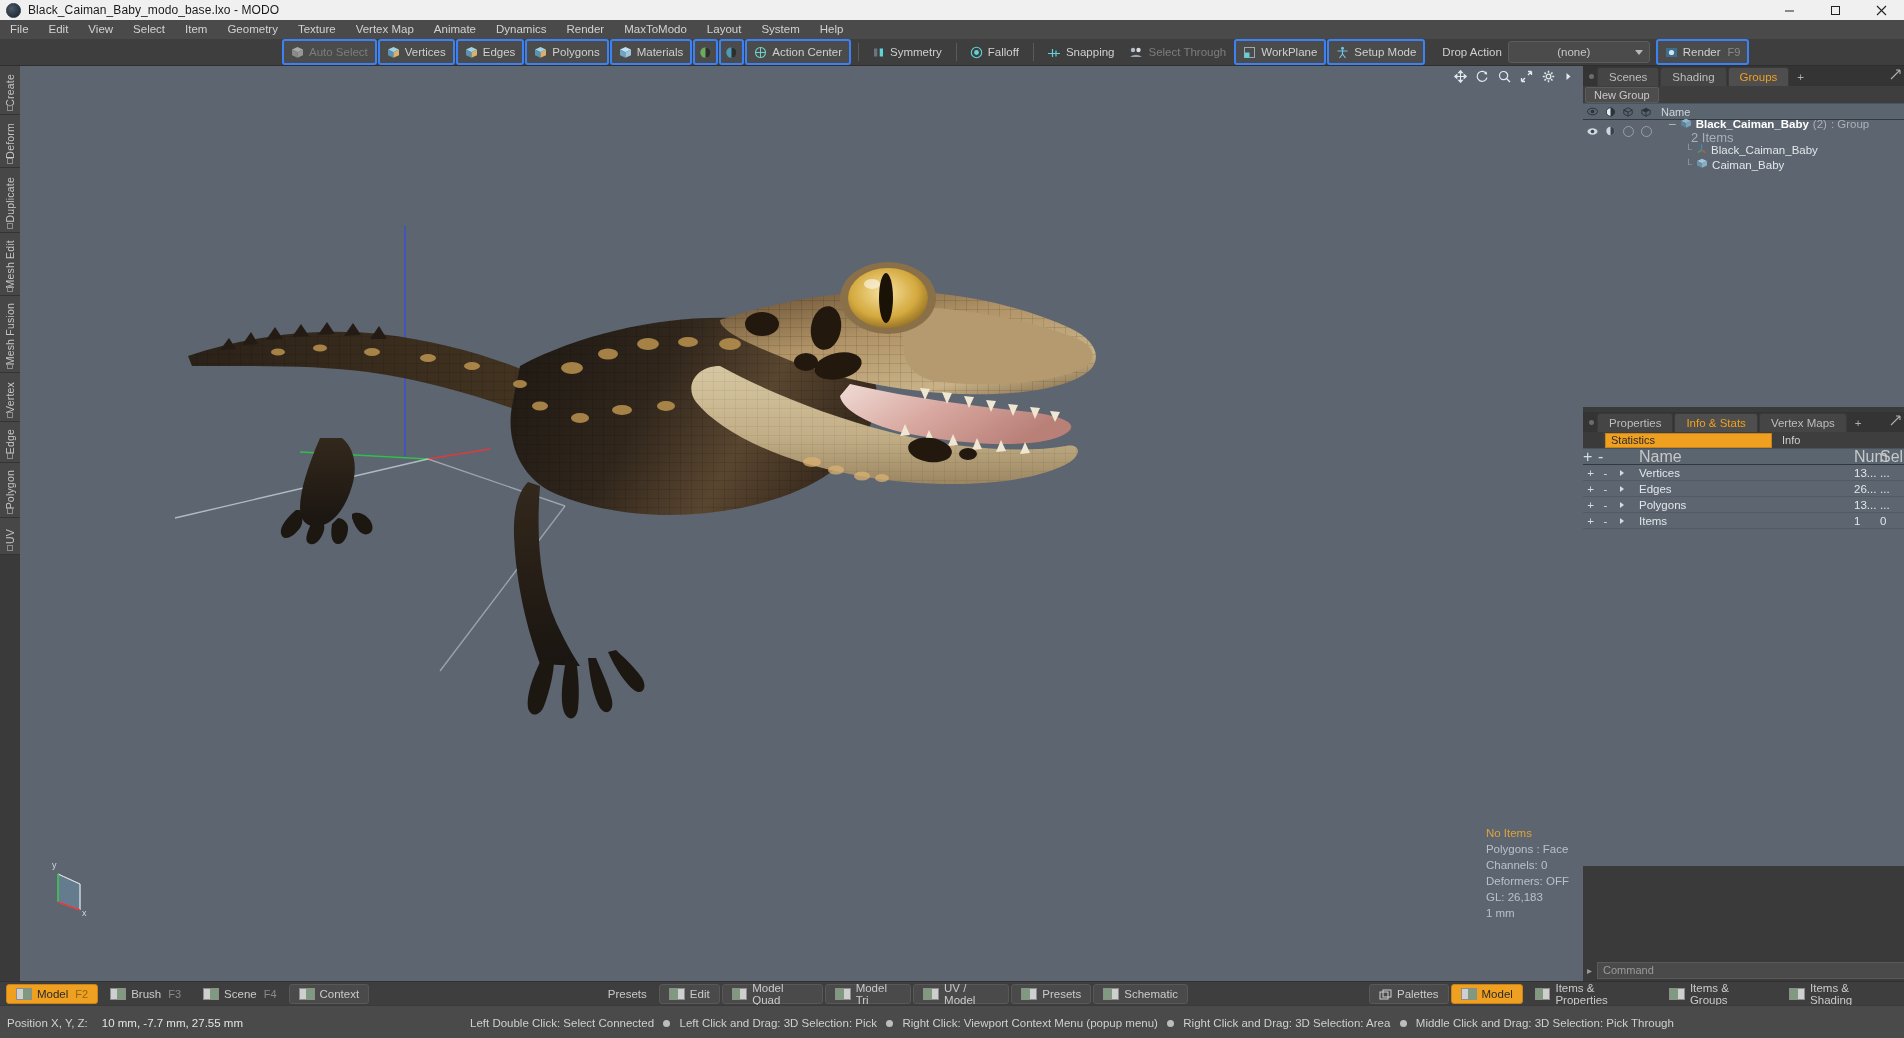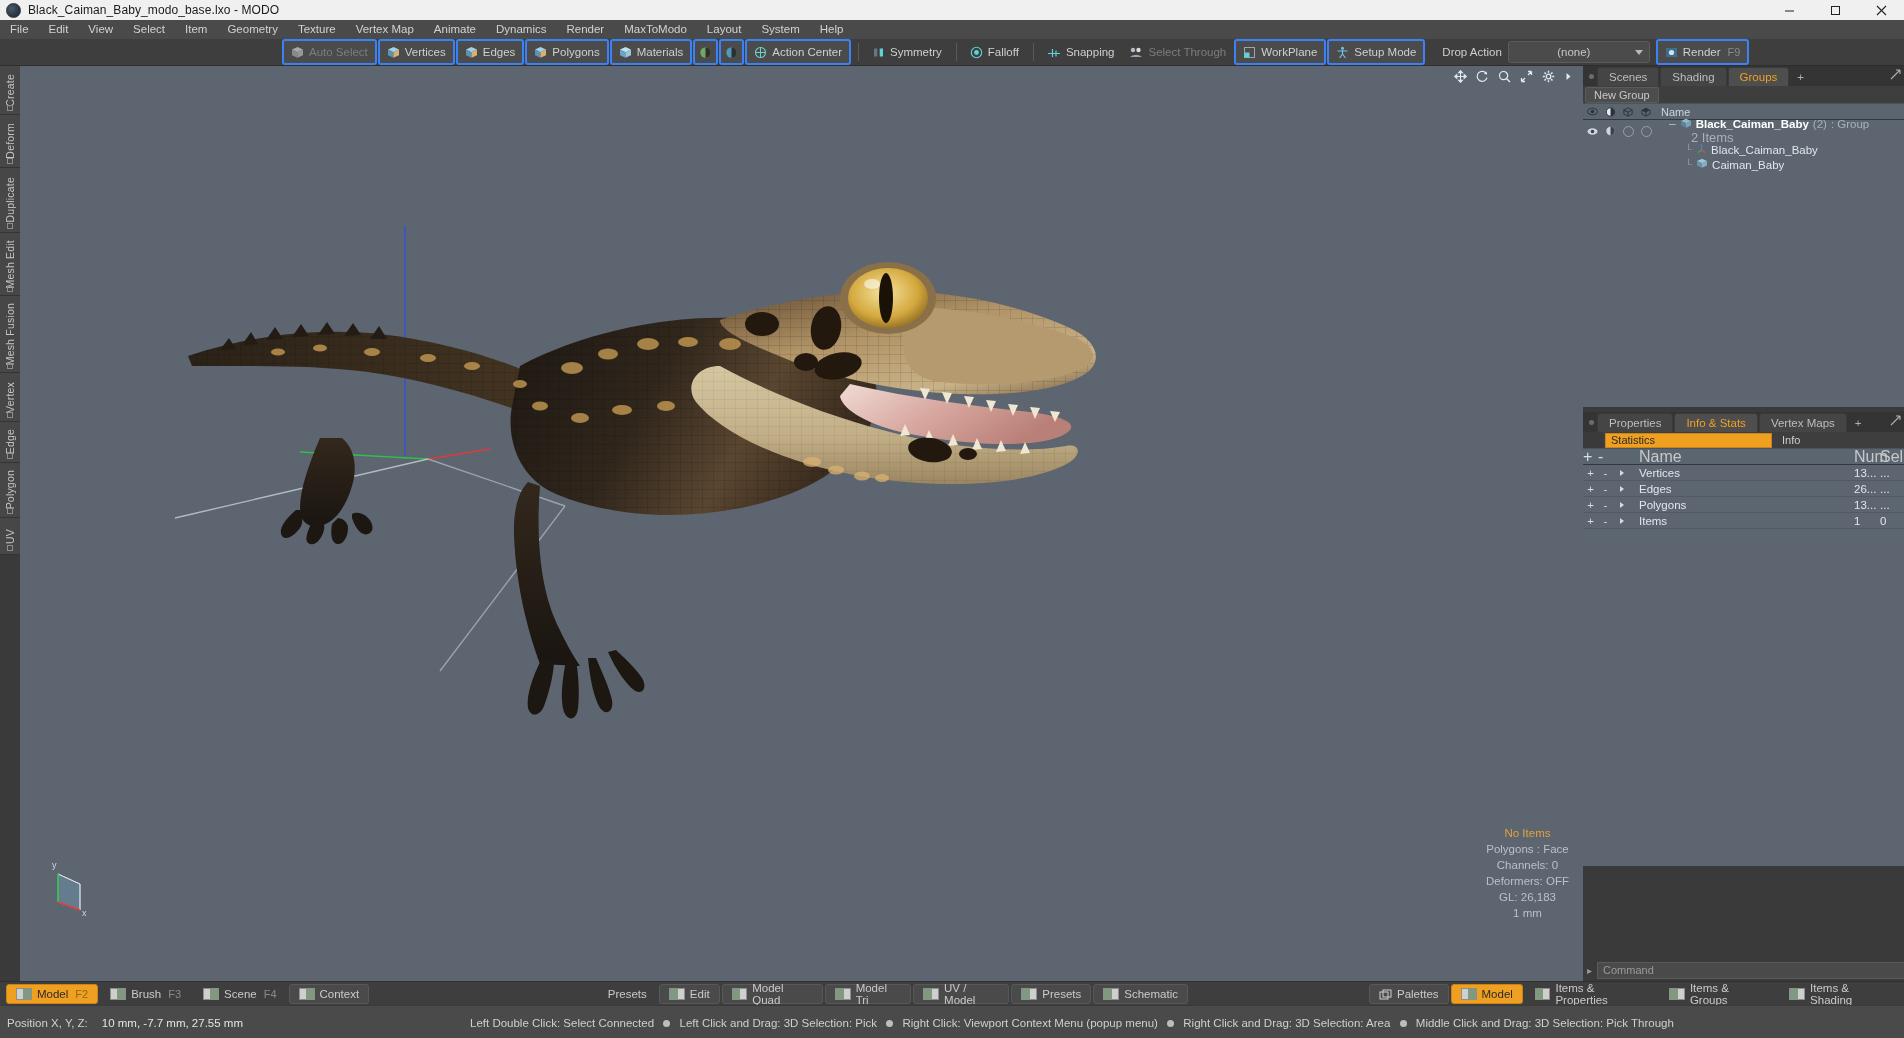--- a/index.html
+++ b/index.html
@@ -54,21 +54,21 @@
   .viewport{position:absolute;left:20px;top:66px;width:1563px;height:915px;background:#5c6570;
             overflow:hidden;}
   .vp-header{position:absolute;left:0;top:0;width:100%;height:22px;display:flex;align-items:center;
              padding-left:10px;}
   .vp-dot{width:7px;height:7px;border-radius:50%;background:#d79a2b;margin-right:8px;}
   .vp-pill{height:15px;line-height:15px;padding:0 14px;border:1px solid #7a838d;border-radius:8px;
            font-size:11px;color:#d8dde2;margin-right:10px;text-align:center;}
   .vp-tools{position:absolute;right:10px;top:4px;display:flex;align-items:center;gap:9px;}
   .vp-tools svg{display:block;}
 
-  .vp-info{position:absolute;right:14px;bottom:60px;text-align:center;font-size:11.5px;
+  .vp-info{position:absolute;right:14px;bottom:60px;text-align:left;font-size:11.5px;
            color:#b9c0c8;line-height:16px;}
   .vp-info .hl{color:#e0a33a;}
 
   .axis-gizmo{position:absolute;left:26px;bottom:65px;width:46px;height:54px;}
   .axis-gizmo .lbl{position:absolute;font-size:9px;color:#cfd6dd;}
 
   
   .rpanel{position:absolute;left:1583px;top:66px;width:321px;height:915px;background:#3a3a3a;}
   .tabrow{display:flex;align-items:flex-end;height:20px;background:#343434;padding-left:2px;
           position:relative;}

